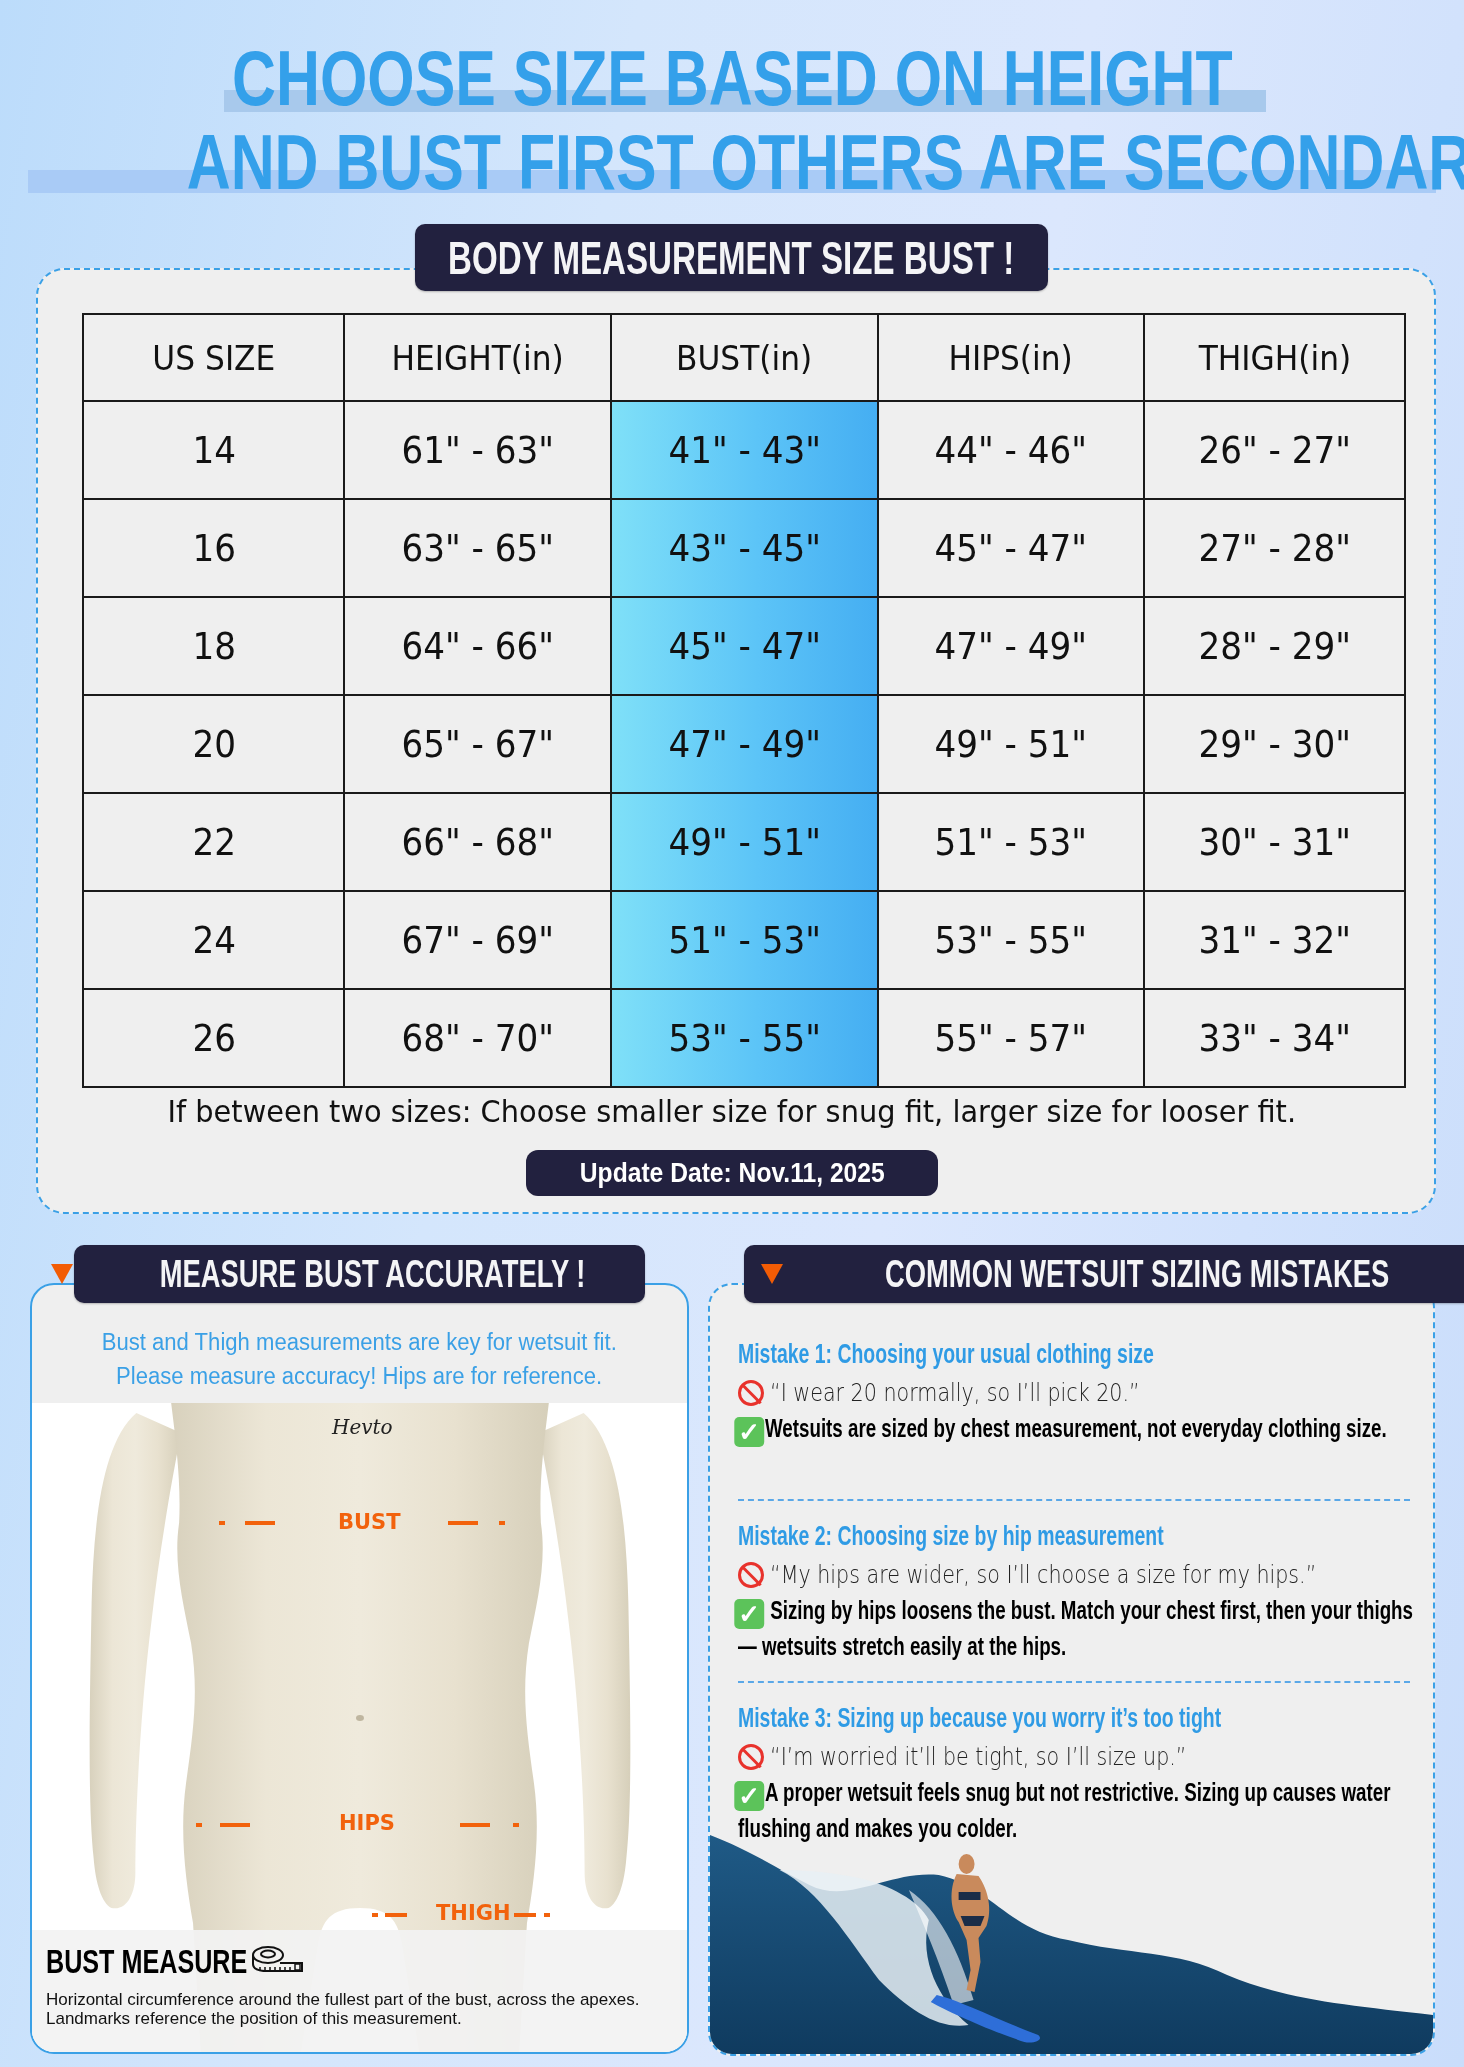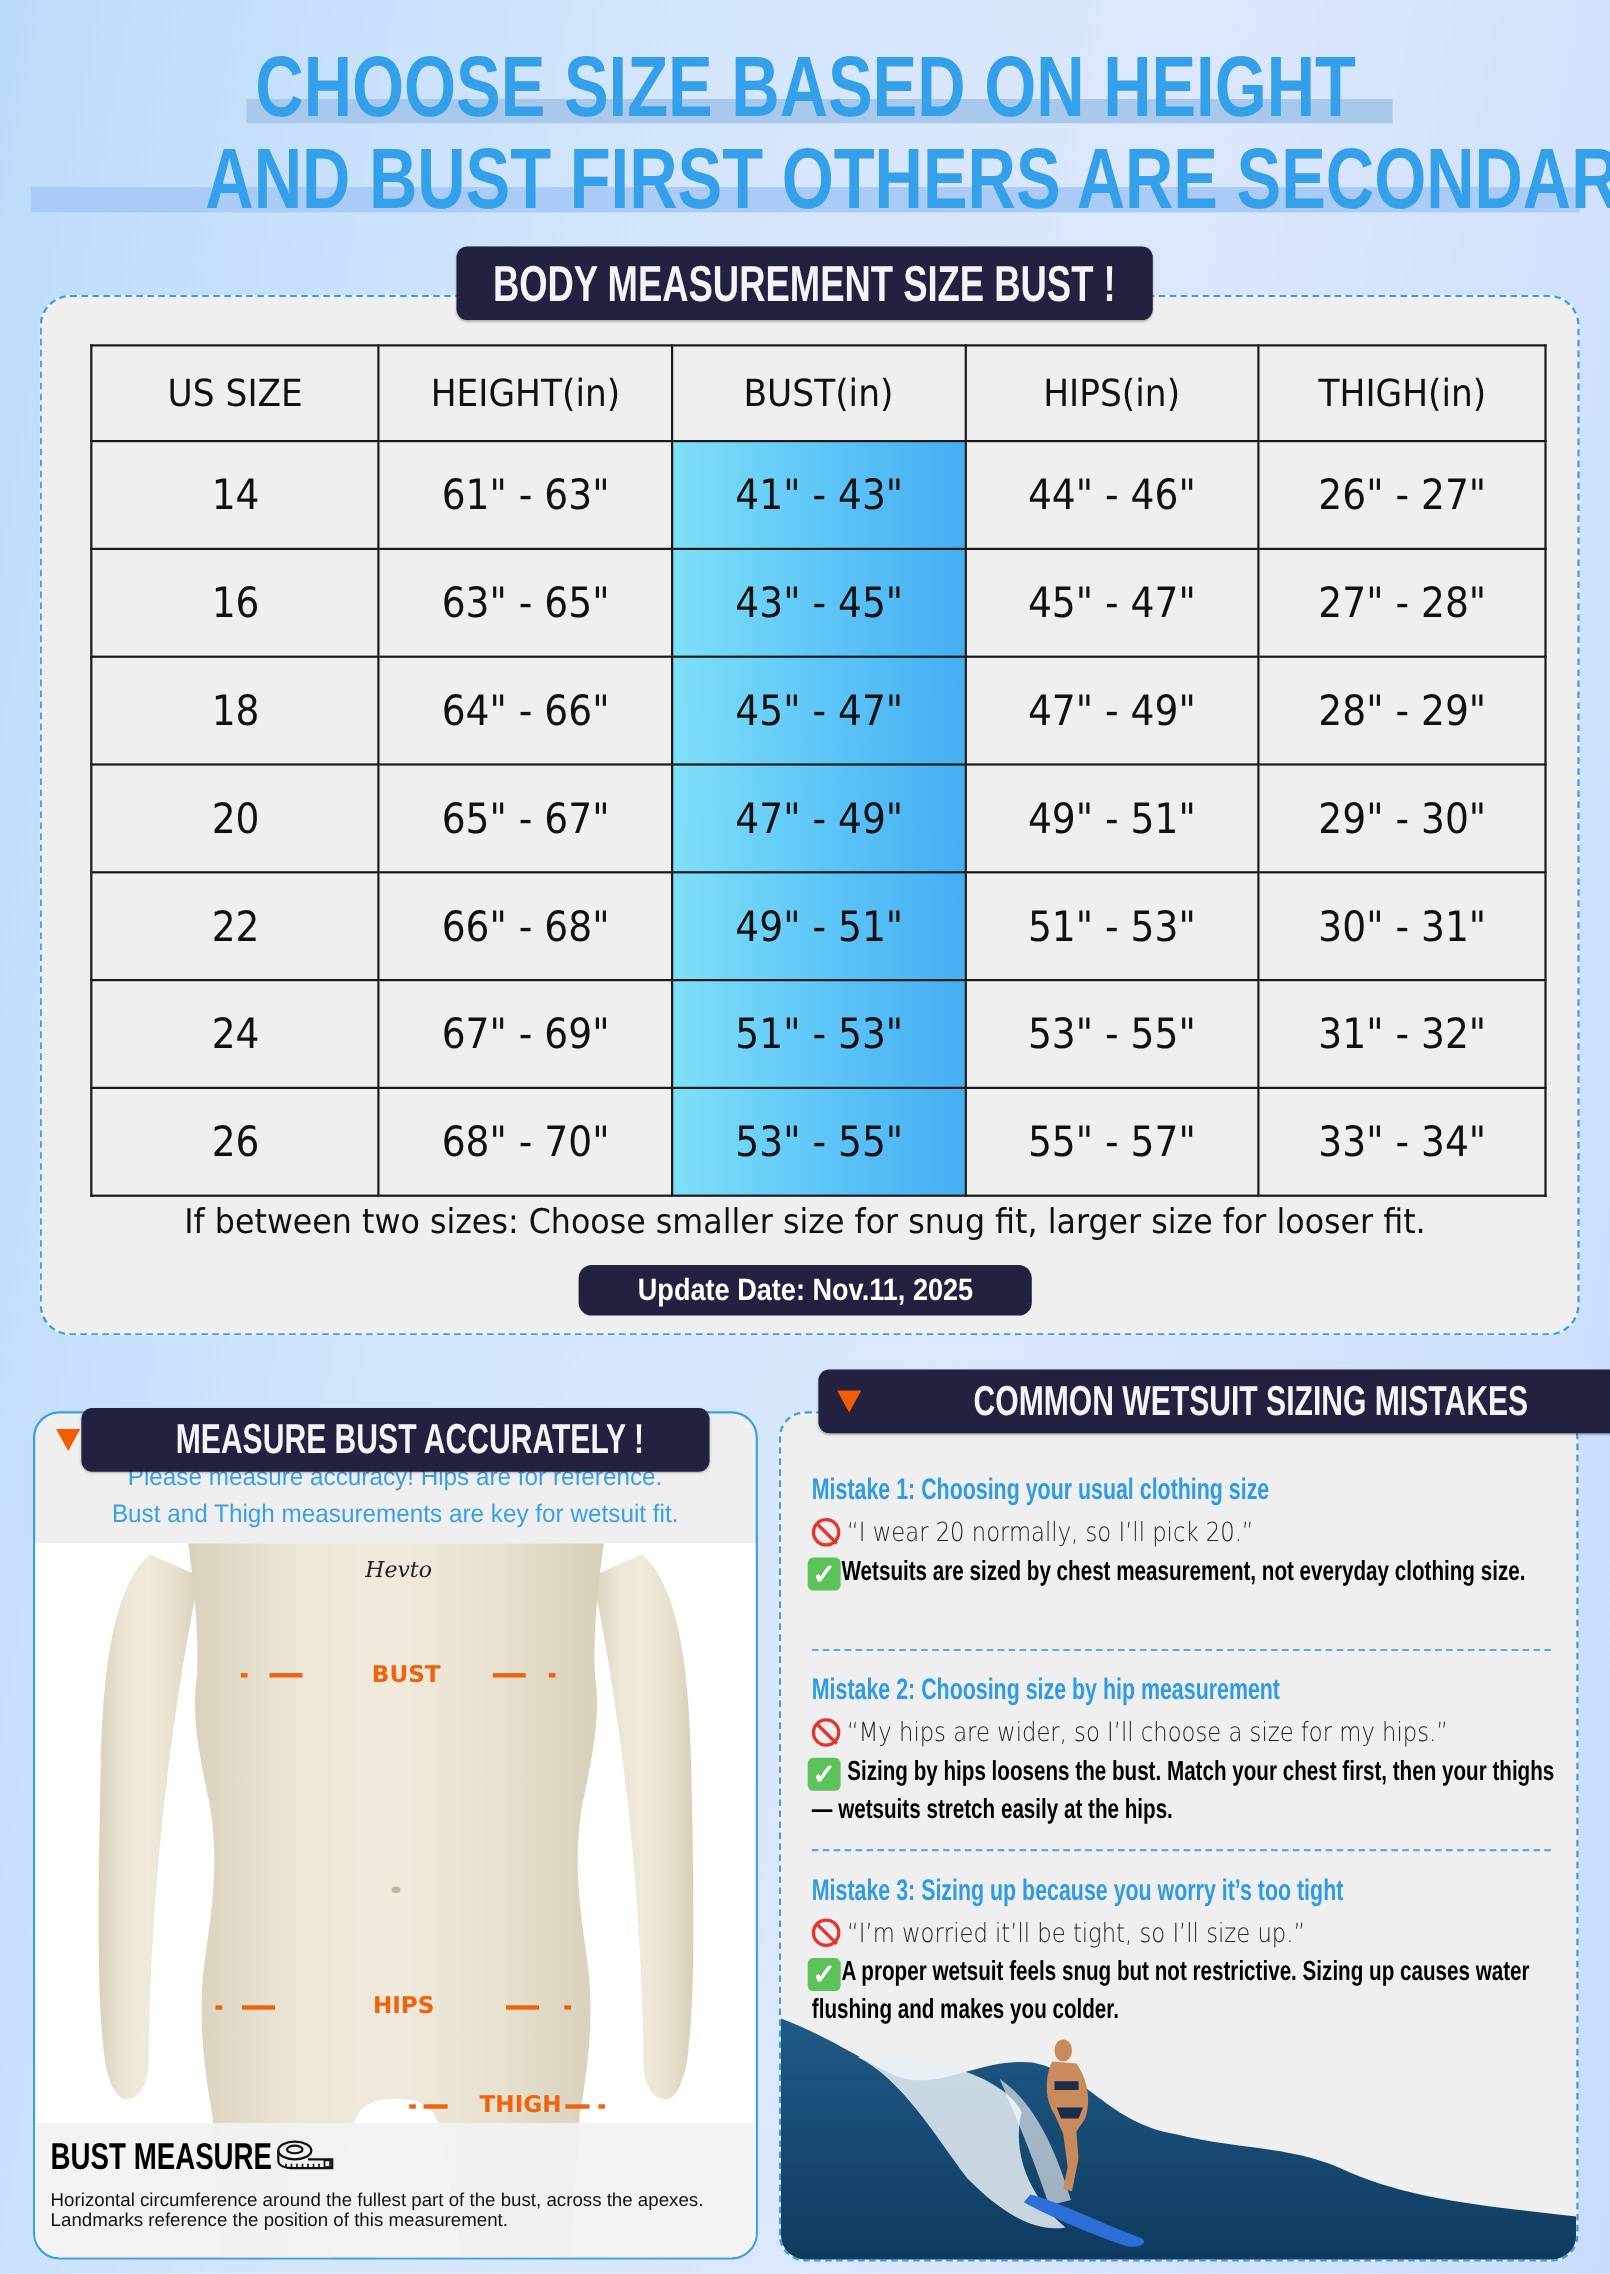--- a/index.html
+++ b/index.html
@@ -230,22 +230,22 @@
   </tbody>
 </table>
 
 <p class="note"><span>If between two sizes: Choose smaller size for snug fit, larger size for looser fit.</span></p>
 <div class="update-badge">
     <span>Update Date: Nov.11, 2025</span>
   </div>
 
 <div class="left-panel">
   <div class="left-intro">
+    <div><span>Bust and Thigh measurements are key for wetsuit fit.</span></div>
     <div><span>Please measure accuracy! Hips are for reference.</span></div>
-    <div><span>Bust and Thigh measurements are key for wetsuit fit.</span></div>
   </div>
   <div class="mannequin-area">
     <svg class="mannequin" viewBox="0 0 659 653" preserveAspectRatio="none">
       <defs>
         <linearGradient id="skin" x1="0" x2="1" y1="0" y2="0">
           <stop offset="0" stop-color="#d8d1bd"></stop>
           <stop offset="0.25" stop-color="#ece6d6"></stop>
           <stop offset="0.5" stop-color="#efeadc"></stop>
           <stop offset="0.75" stop-color="#e8e1cf"></stop>
           <stop offset="1" stop-color="#d6cfba"></stop>
@@ -286,21 +286,21 @@
     <svg class="tape-icon" viewBox="0 0 54 30">
       <ellipse cx="18" cy="11" rx="15" ry="8" fill="none" stroke="#111" stroke-width="2"></ellipse>
       <ellipse cx="18" cy="10" rx="7" ry="3.5" fill="none" stroke="#111" stroke-width="2"></ellipse>
       <path d="M3 11 L3 20 C3 25 10 27 18 27 L52 27 L52 19 L30 19" fill="none" stroke="#111" stroke-width="2"></path>
       <path d="M10 23 L10 26 M15 23 L15 26 M20 23 L20 26 M25 23 L25 26 M30 23 L30 26 M35 23 L35 26 M40 23 L40 26" stroke="#111" stroke-width="1.5"></path>
       <rect x="45" y="20" width="5" height="6" fill="none" stroke="#111" stroke-width="1.5"></rect>
     </svg>
     <div class="measure-desc">Horizontal circumference around the fullest part of the bust, across the apexes. Landmarks reference the position of this measurement.</div>
   </div>
 </div>
-<div class="badge" style="left:74px; top:1280px; width:571px; height:58px; font-size:38px;">
+<div class="badge" style="left:74px; top:1245px; width:571px; height:58px; font-size:38px;">
   <span class="tri"></span>
   <span class="txt">MEASURE BUST ACCURATELY !</span>
 </div>
 
 <div class="right-panel">
   <div class="mistake" style="top:54px;">
     <div class="mistake-title"><span>Mistake 1: Choosing your usual clothing size</span></div>
     <div class="mistake-quote">
       <span class="no-icon"></span>
       <span class="qt">“I wear 20 normally, so I’ll pick 20.”</span>

